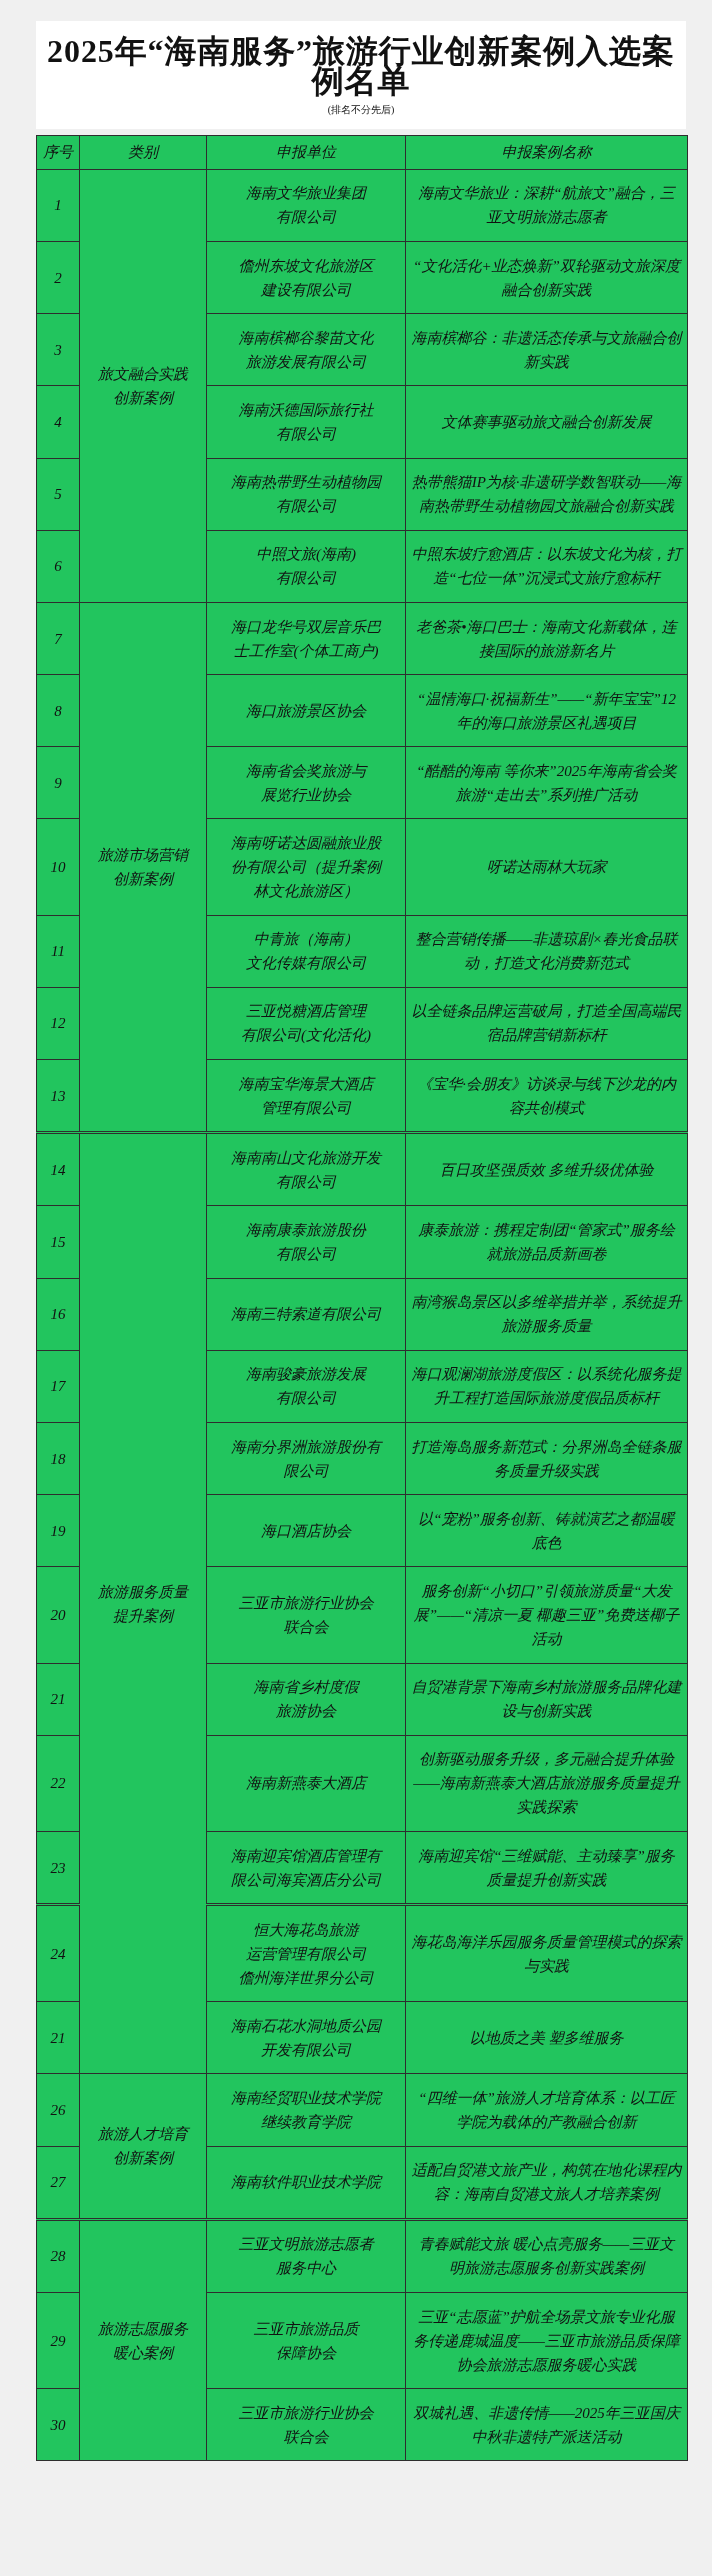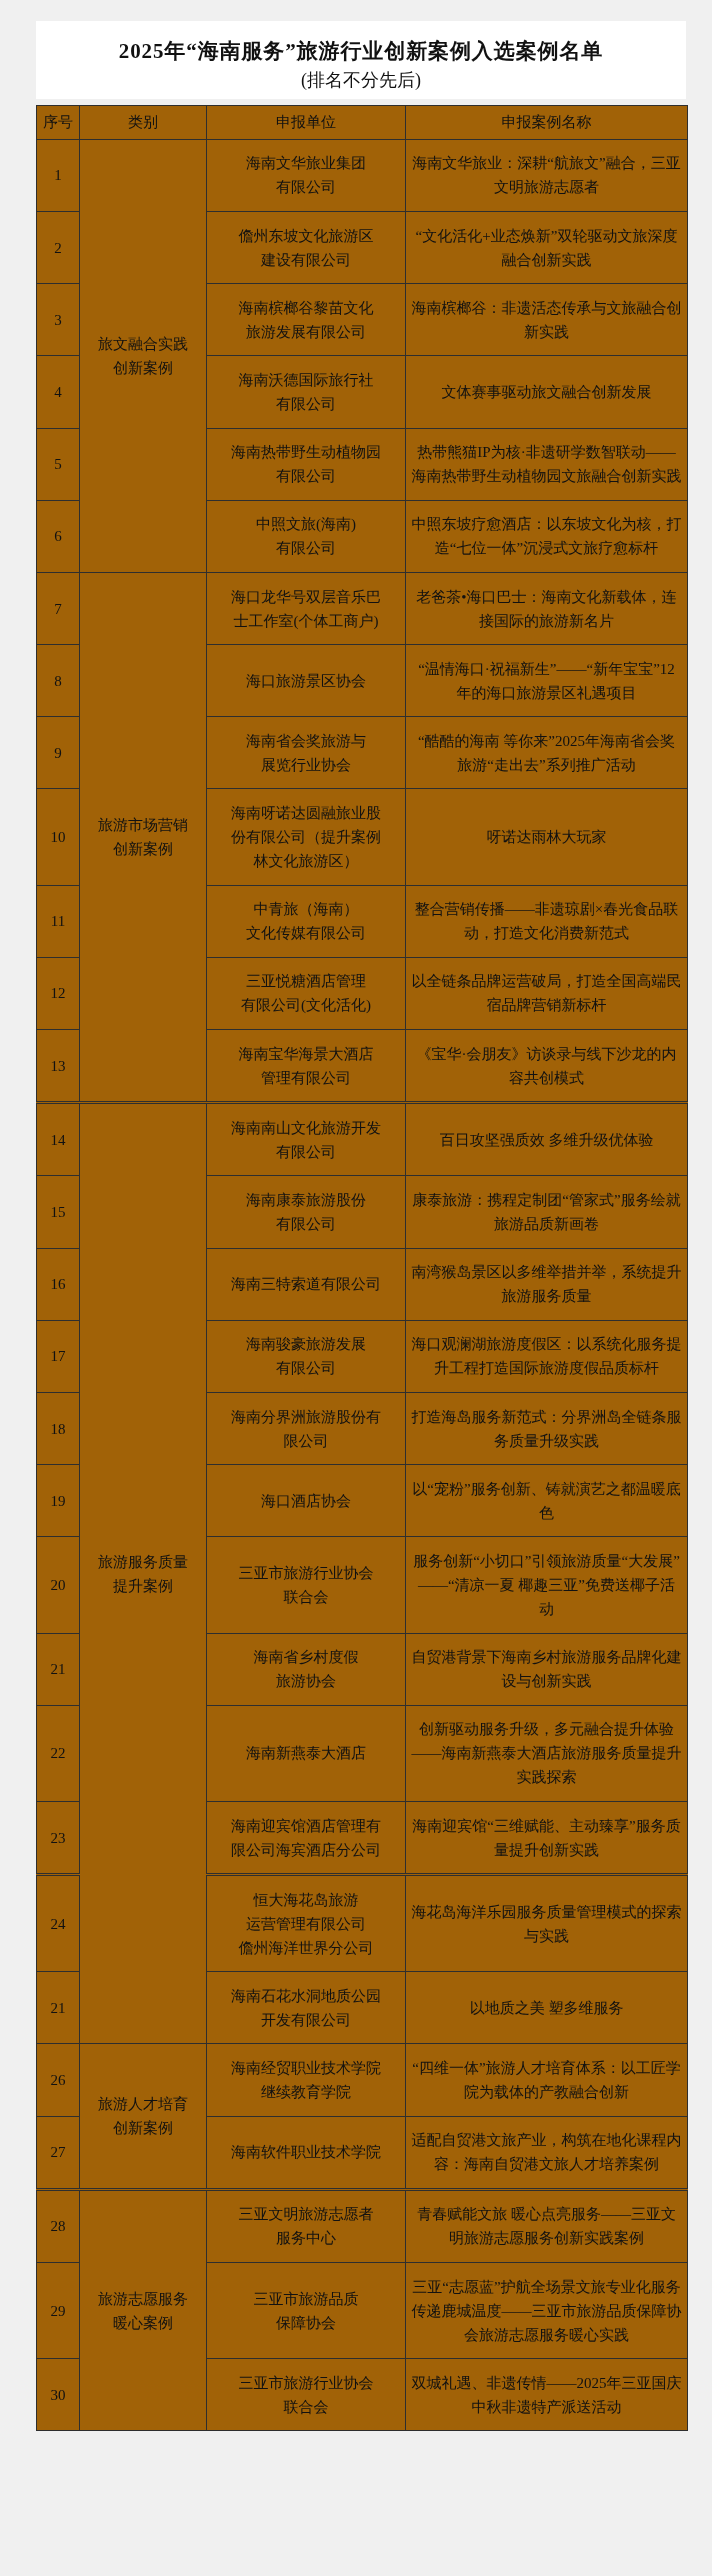--- a/index.html
+++ b/index.html
@@ -10,36 +10,37 @@
     color:#111;
   }
   .page { width:650px; margin:0 27px 0 36px; padding:20.5px 0 25px 0; }
   .title-box {
     background:#ffffff;
     text-align:center;
     padding:15px 7.1px 10.7px 7.1px;
   }
   .doc-title {
     margin:0;
-    font-size:21px;
+    font-size:32px;
     font-weight:bold;
     letter-spacing:0.9px;
     line-height:30px;
   }
   .doc-subtitle {
     margin:5.3px 0 0 0;
-    font-size:18px;
+    font-size:10px;
     line-height:18px;
   }
   table.case-table {
     margin-top:5.3px;
     width:650px;
     table-layout:fixed;
     border-collapse:collapse;
-    background:#a16207;
+    background:#22c55e;
+    font-style:italic;
   }
   .case-table th, .case-table td {
     border:0.9px solid #2e2e2e;
     text-align:center;
     vertical-align:middle;
     font-size:15px;
     line-height:24px;
     font-weight:normal;
     padding:11.6px 5.3px;
     overflow:hidden;

